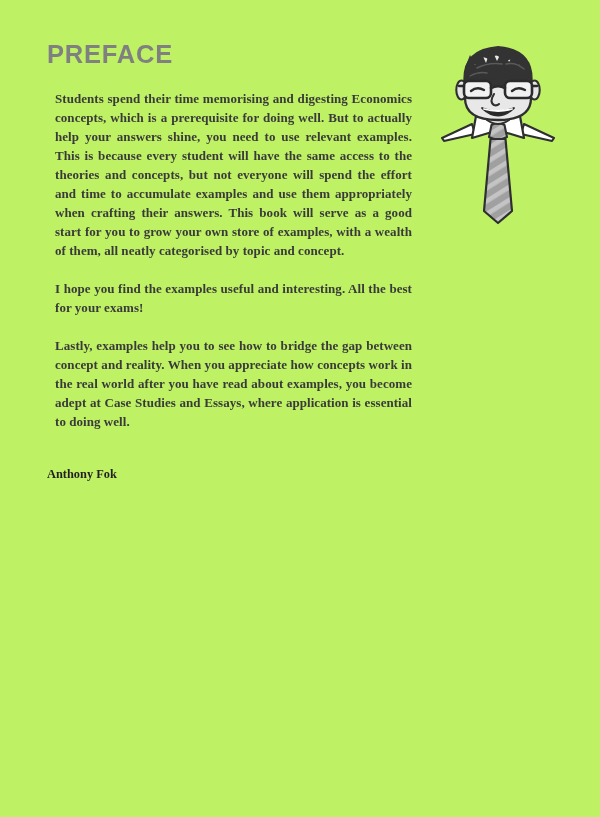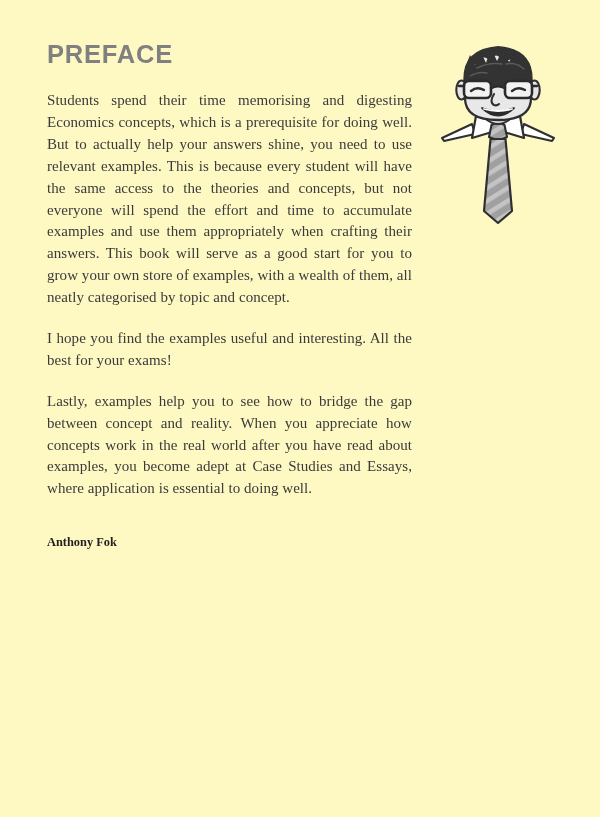--- a/index.html
+++ b/index.html
@@ -12,21 +12,21 @@
     height: 817px;
     position: relative;
     overflow: hidden;
     font-family: "Liberation Sans", sans-serif;
     -webkit-font-smoothing: antialiased;
   }
 
   .page {
     position: absolute;
     inset: 0;
-    background: #fef9c3;
+    background: #bef264;
   }
 
   
   .text-column {
     position: absolute;
     left: 47px;
     top: 40px;
     width: 365px;
   }
 
@@ -46,26 +46,26 @@
     font-weight: bold;
     color: #231f20;
     text-align: justify;
     line-height: 1.42;
     margin: 0 0 19px 0;
     letter-spacing: 0.05px;
   }
 
   .body-paragraph {
     font-family: "Liberation Serif", serif;
-    font-size: 15px;
-    font-weight: normal;
+    font-size: 13px;
+    font-weight: bold;
     color: #3a3a3a;
     text-align: justify;
     line-height: 1.46;
-    margin: 0 0 19px 0;
+    margin: 0 0 19px 8px;
     letter-spacing: 0.05px;
   }
 
   .body-paragraph:last-of-type { margin-bottom: 0; }
 
   .signature {
     font-family: "Liberation Serif", serif;
     font-size: 12.4px;
     font-weight: bold;
     color: #231f20;

